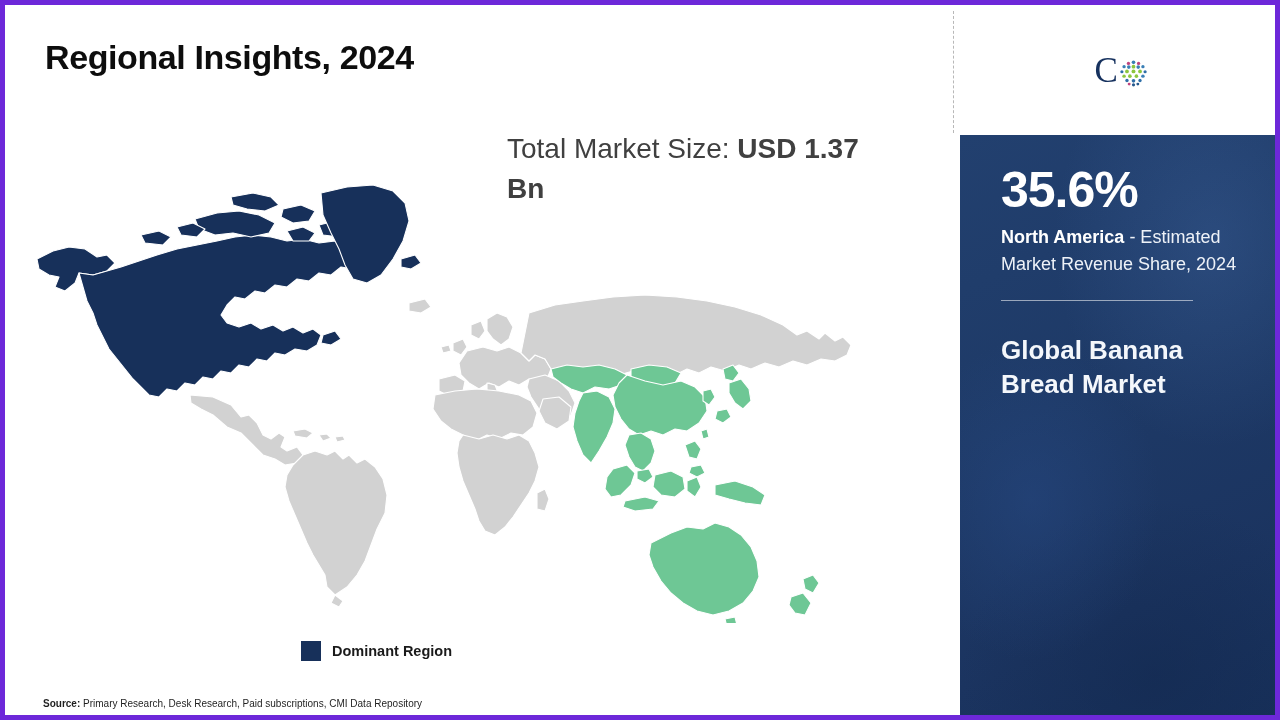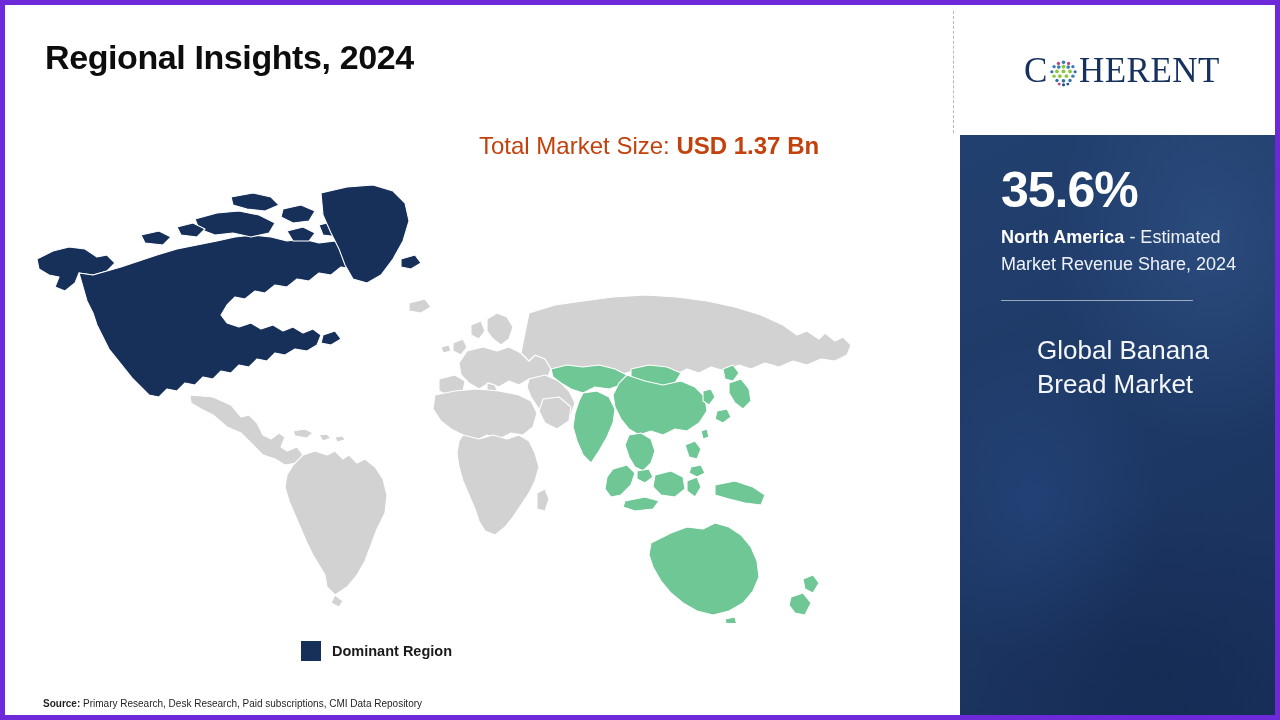--- a/index.html
+++ b/index.html
@@ -32,24 +32,24 @@
     left: 40px; top: 33px;
     font-size: 34px;
     font-weight: bold;
     color: #0d0d0d;
     letter-spacing: -0.4px;
     white-space: nowrap;
   }
 
   .market-size {
     position: absolute;
-    left: 474px; top: 124px;
+    left: 502px; top: 124px;
     width: 392px;
-    font-size: 24px;
-    color: #c2410c;
+    font-size: 28px;
+    color: #404040;
     line-height: 1.42;
   }
   .market-size .ms-label { font-weight: 400; }
   .market-size .ms-value { font-weight: bold; }
 
   
   .map-wrap {
     position: absolute;
     left: 30px; top: 178px;
     width: 880px; height: 440px;
@@ -188,25 +188,24 @@
   .stat-caption .region { font-weight: bold; color: #ffffff; }
   .stat-rule {
     margin-top: 21px;
     width: 192px;
     height: 1px;
     background: rgba(255,255,255,0.55);
   }
   .market-name {
     margin-top: 32px;
     font-size: 26px;
-    font-weight: 400;
+    font-weight: 700;
     color: #f4f7fb;
     line-height: 1.33;
     max-width: 250px;
-    margin-left: 36px;
   }
 </style>
 </head>
 <body>
 
 <div id="infographic">
 
   <div class="left-pane">
 
     <div class="page-title">Regional Insights, 2024</div>
@@ -367,21 +366,20 @@
               <circle cx="33" cy="25" r="2.4" fill="#3a7fb5"></circle>
               <circle cx="11" cy="31" r="2.3" fill="#2f6fa8"></circle>
               <circle cx="20" cy="31.5" r="2.5" fill="#2f6fa8"></circle>
               <circle cx="29" cy="31" r="2.3" fill="#2f6fa8"></circle>
               <circle cx="20" cy="37" r="2.2" fill="#26588c"></circle>
               <circle cx="14" cy="36" r="2.0" fill="#c0447e"></circle>
               <circle cx="26" cy="36" r="2.0" fill="#26588c"></circle>
             </g>
           </svg>
         </span>
-        <span>HERENT</span>
       </div>
     </div>
 
     <div class="blue-panel">
       <div class="panel-inner">
         <div class="stat-value">35.6%</div>
         <div class="stat-caption">
           <span class="region">North America</span><span> - Estimated Market Revenue Share, 2024</span>
         </div>
         <div class="stat-rule"></div>

